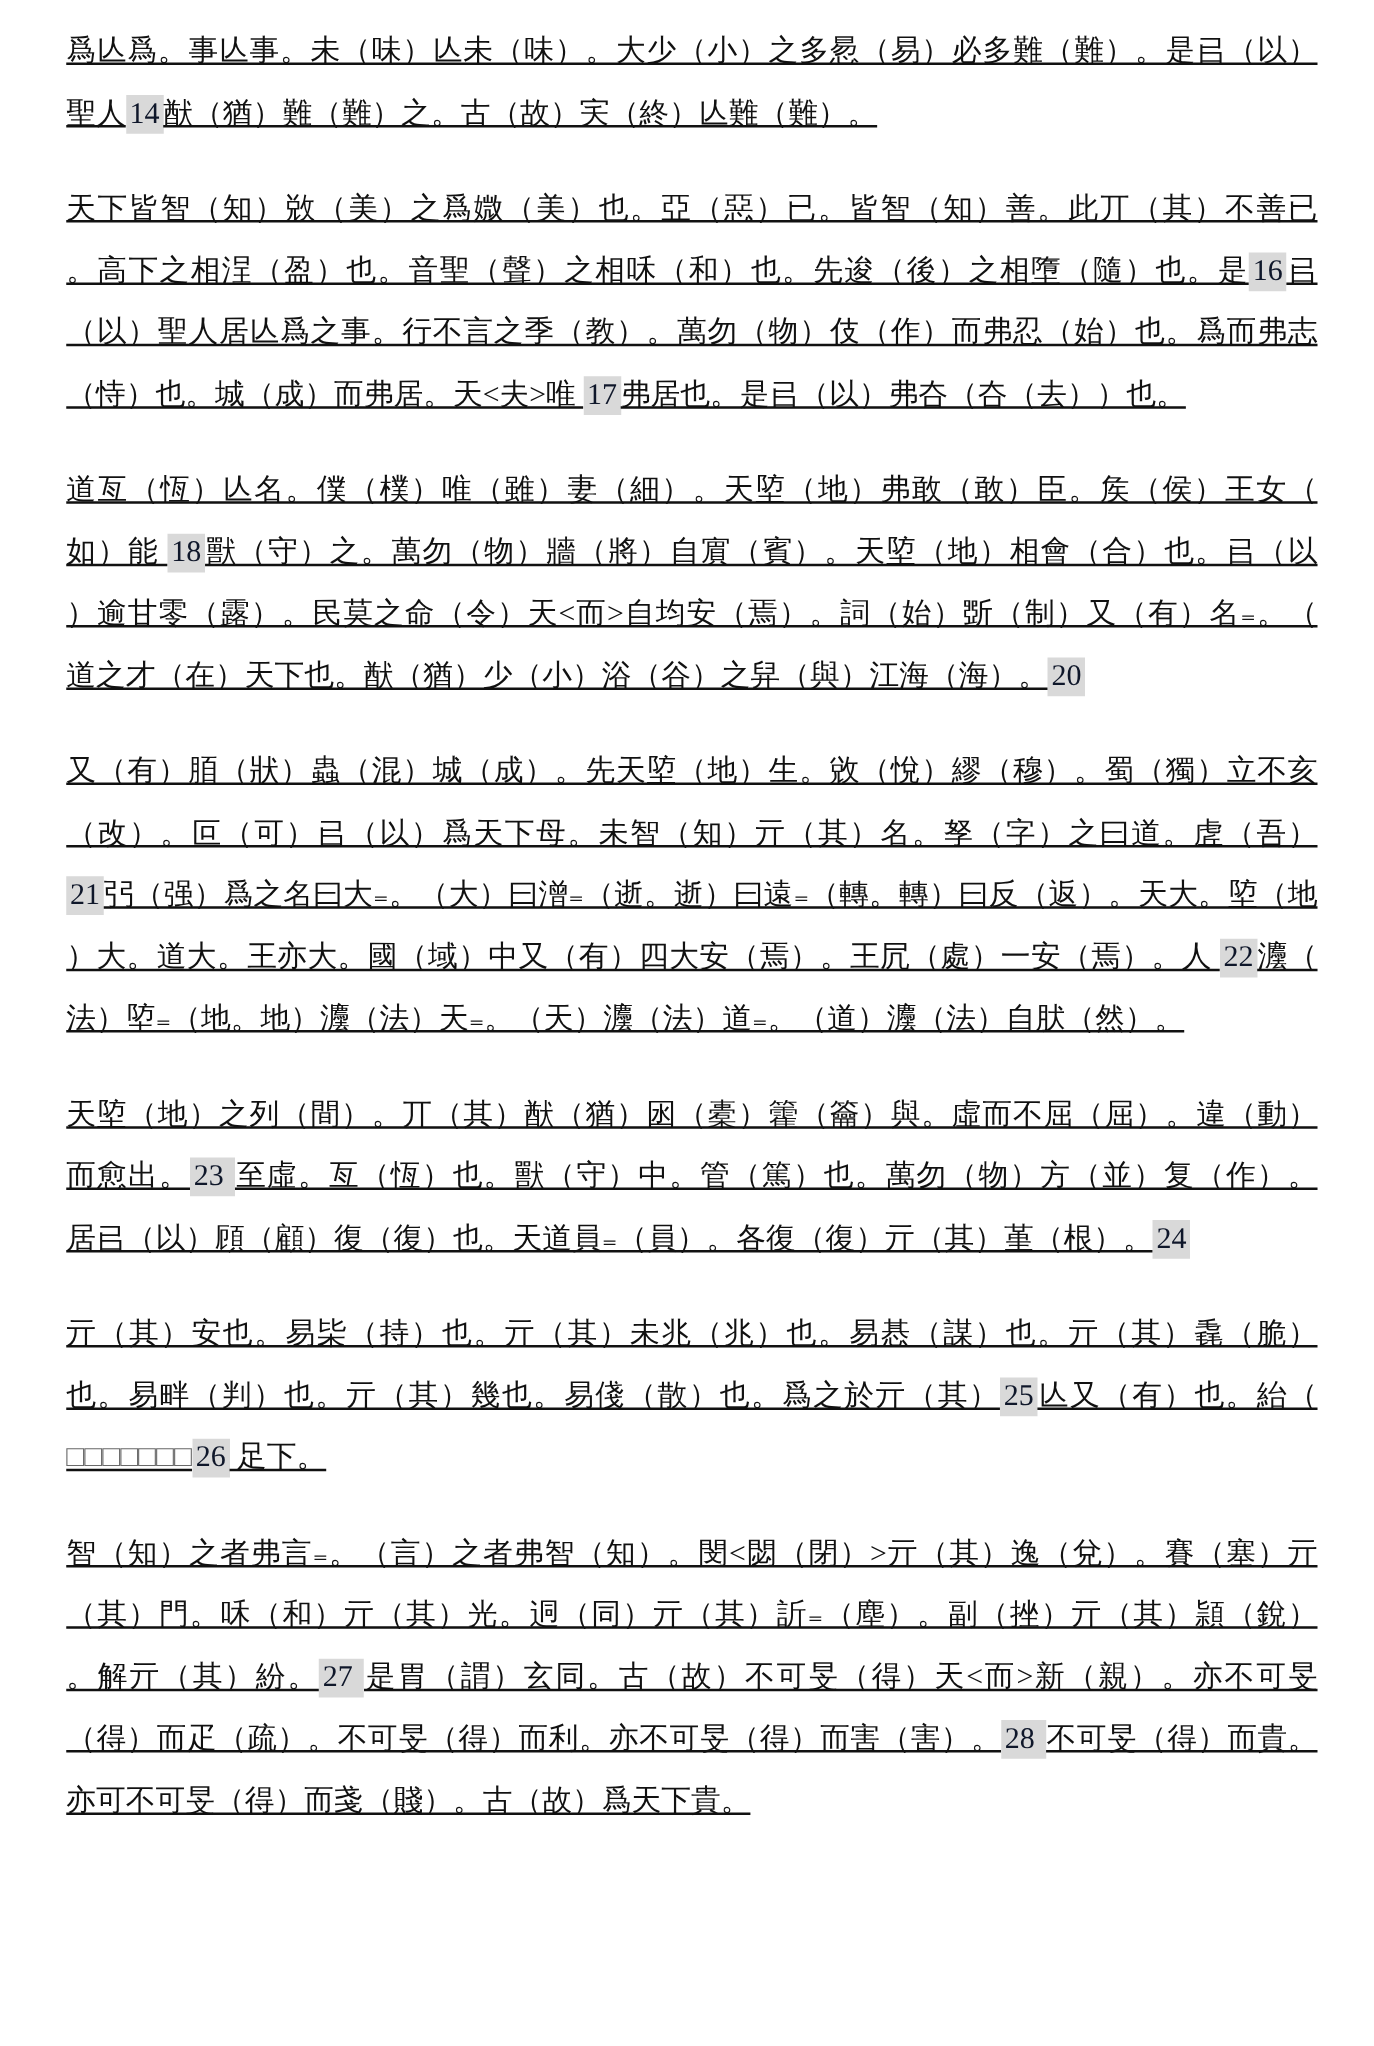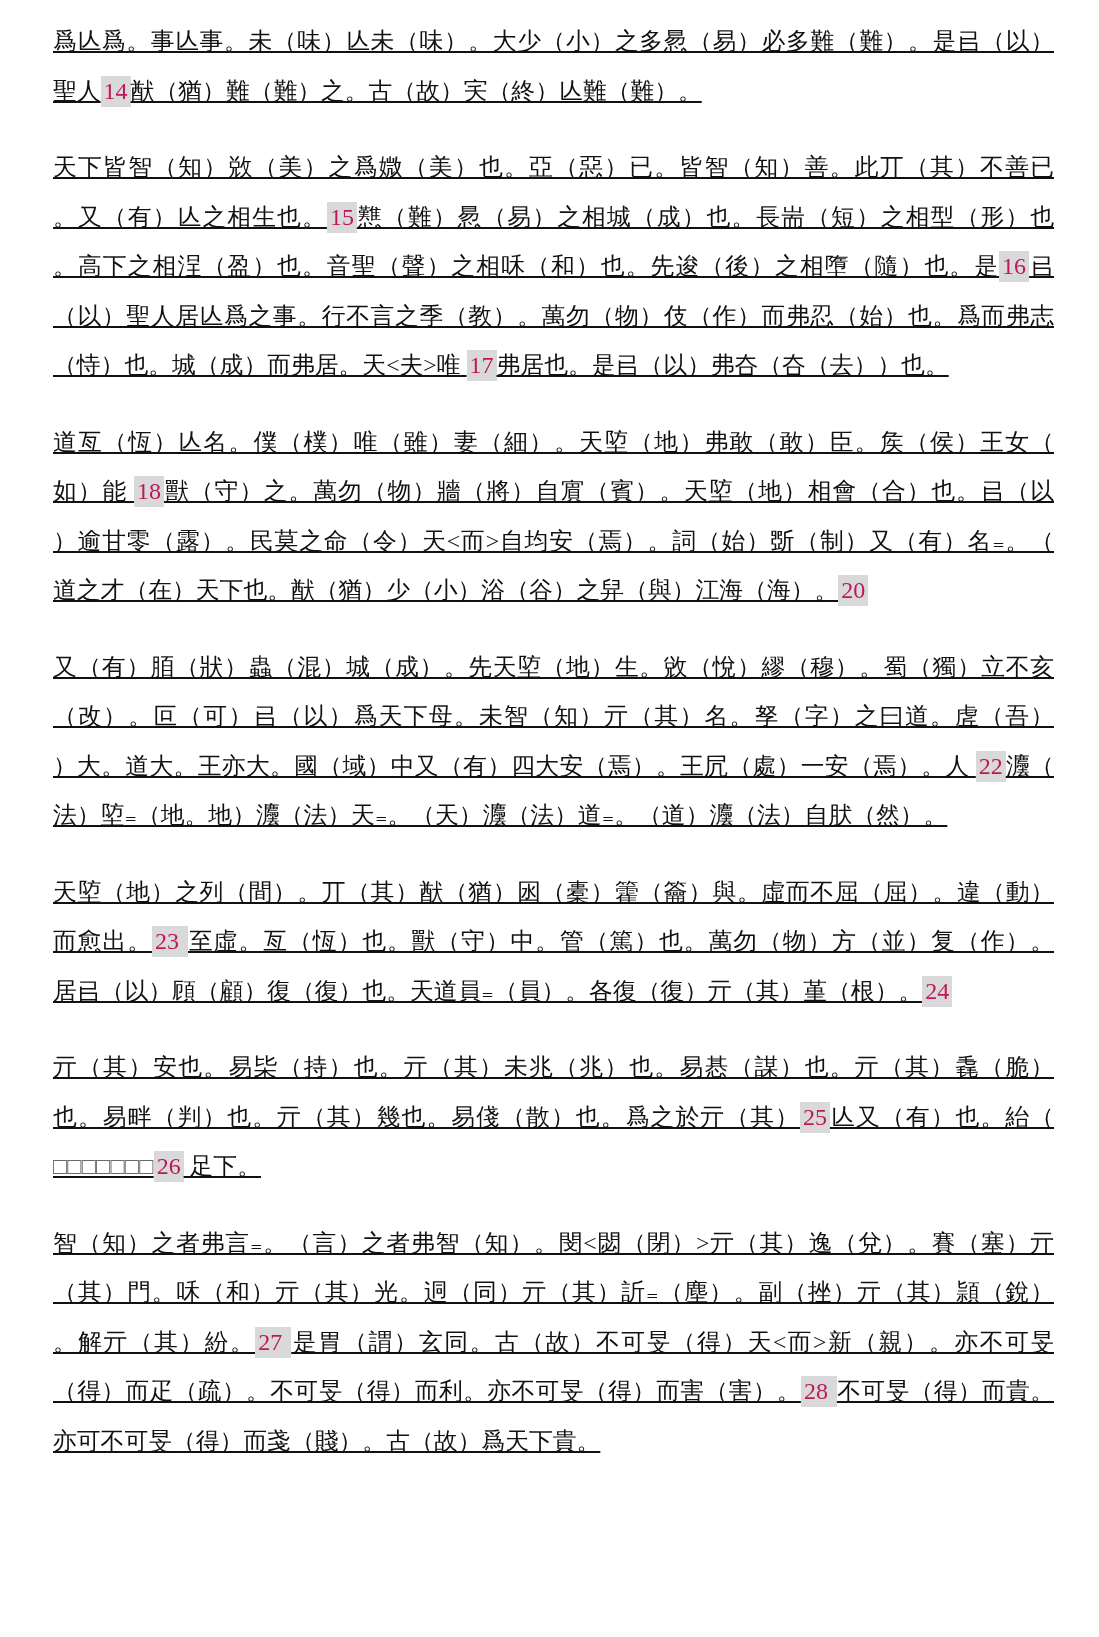--- a/index.html
+++ b/index.html
@@ -12,52 +12,52 @@
   .para { margin: 0 0 27px 0; }
   .line {
     height: 49.5px; line-height: 49.5px;
     text-align: justify; text-align-last: justify;
     word-break: keep-all; overflow-wrap: normal; text-decoration: underline;
   }
   .para .line:last-child { text-align-last: left; }
   .num {
     display: inline-block; background: #d9d9d9;
     line-height: 31px; padding: 0 3px; white-space: pre;
-    font-family: "Liberation Serif", serif; font-size: 24px; color: #be185d;
+    font-family: "Liberation Serif", serif; font-size: 24px; color: #0f172a;
   }
   .boxed {
     display: inline-block; border: 1px solid #000;
     line-height: 32px; padding: 0 1px;
   }
   .blank { color: #6a6a6a; }
 </style>
 </head>
 <body>
 
 <div class="doc">
     <div class="para">
       <div class="line"><span class="text">爲亾爲。事亾事。未（味）亾未（味）。大少（小）之多惖（易）必多難（難）。是㠯（以）</span></div>
       <div class="line"><span class="text">聖人</span><span class="num">14</span><span class="text">猷（猶）難（難）之。古（故）宎（終）亾難（難）。</span></div>
     </div>
     <div class="para">
       <div class="line"><span class="text">天下皆智（知）敚（美）之爲媺（美）也。亞（惡）已。皆智（知）善。此丌（其）不善已</span></div>
-      <div class="line"><span class="text">。又（有）亾之相生也。</span><span class="num">15</span><span class="text">戁（難）惖（易）之相城（成）也。長耑（短）之相型（形）也</span></div>
       <div class="line"><span class="text">。高下之相浧（盈）也。音聖（聲）之相咊（和）也。先逡（後）之相墮（隨）也。是</span><span class="num">16</span><span class="text">㠯</span></div>
       <div class="line"><span class="text">（以）聖人居亾爲之事。行不言之季（教）。萬勿（物）伎（作）而弗忍（始）也。爲而弗志</span></div>
       <div class="line"><span class="text">（恃）也。城（成）而弗居。天&lt;夫&gt;唯 </span><span class="num">17</span><span class="text">弗居也。是㠯（以）弗夻（夻（去））也。</span></div>
     </div>
     <div class="para">
       <div class="line"><span class="text">道亙（恆）亾名。僕（樸）唯（雖）妻（細）。天埅（地）弗敢（敢）臣。矦（侯）王女（</span></div>
       <div class="line"><span class="text">如）能 </span><span class="num">18</span><span class="text">獸（守）之。萬勿（物）牆（將）自賔（賓）。天埅（地）相會（合）也。㠯（以</span></div>
       <div class="line"><span class="text">）逾甘零（露）。民莫之命（令）天&lt;而&gt;自均安（焉）。詞（始）斲（制）又（有）名₌。（</span></div>
       <div class="line"><span class="text">道之才（在）天下也。猷（猶）少（小）浴（谷）之舁（與）江海（海）。</span><span class="num">20</span></div>
     </div>
     <div class="para">
       <div class="line"><span class="text">又（有）脜（狀）蟲（混）城（成）。先天埅（地）生。敓（悅）繆（穆）。蜀（獨）立不亥</span></div>
       <div class="line"><span class="text">（改）。叵（可）㠯（以）爲天下母。未智（知）亓（其）名。孥（字）之曰道。虗（吾）</span></div>
+      <div class="line"><span class="num">21</span><span class="text">弜（强）爲之名曰大₌。（大）曰潧₌（逝。逝）曰遠₌（轉。轉）曰反（返）。天大。埅（地</span></div>
       <div class="line"><span class="text">）大。道大。王亦大。國（域）中又（有）四大安（焉）。王凥（處）一安（焉）。人 </span><span class="num">22</span><span class="text">灋（</span></div>
       <div class="line"><span class="text">法）埅₌（地。地）灋（法）天₌。（天）灋（法）道₌。（道）灋（法）自肰（然）。</span></div>
     </div>
     <div class="para">
       <div class="line"><span class="text">天埅（地）之列（間）。丌（其）猷（猶）囦（橐）籗（籥）與。虛而不屈（屈）。違（動）</span></div>
       <div class="line"><span class="text">而愈出。</span><span class="num">23 </span><span class="text">至虛。亙（恆）也。獸（守）中。管（篤）也。萬勿（物）方（並）复（作）。</span></div>
       <div class="line"><span class="text">居㠯（以）頋（顧）復（復）也。天道員₌（員）。各復（復）亓（其）堇（根）。</span><span class="num">24</span></div>
     </div>
     <div class="para">
       <div class="line"><span class="text">亓（其）安也。易枈（持）也。亓（其）未兆（兆）也。易惎（謀）也。亓（其）毳（脆）</span></div>

